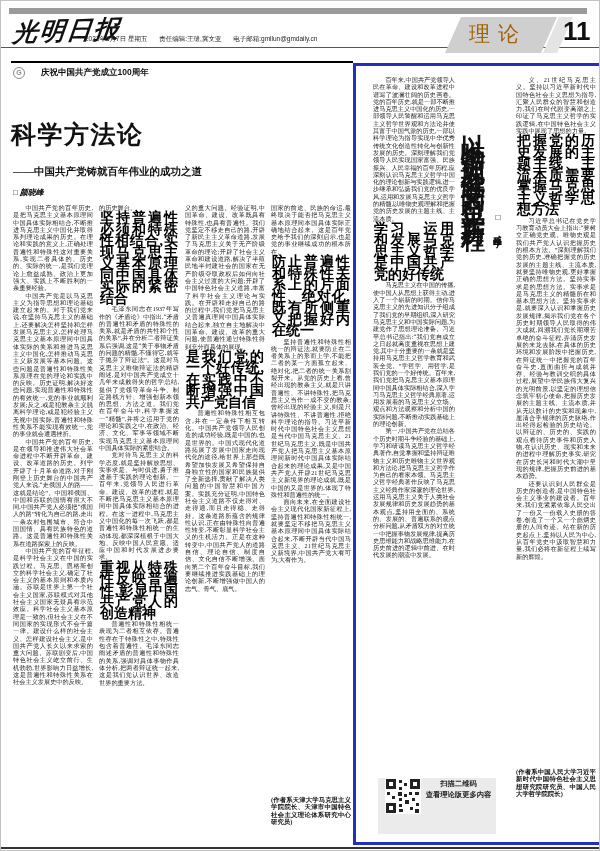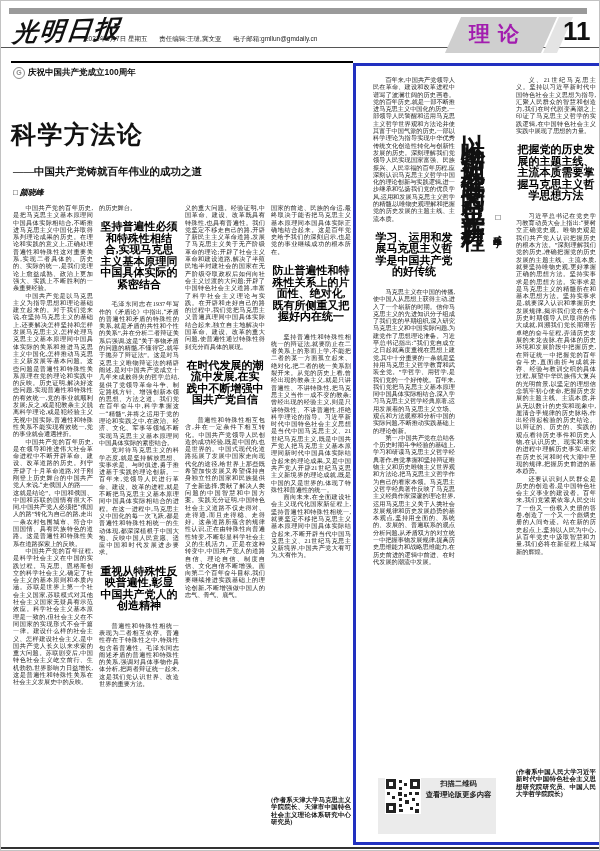--- a/index.html
+++ b/index.html
@@ -11,42 +11,42 @@
   .masthead{position:absolute;left:12px;top:13px;font-size:25px;font-weight:900;font-style:italic;
             transform:skew(-6deg,-2deg);letter-spacing:2px;white-space:nowrap;}
   .dateline{position:absolute;left:84px;top:34px;font-size:6.5px;color:#222;white-space:nowrap;
             font-family:"Liberation Sans",sans-serif;}
   .dateline span{margin-right:10px;}
   .header-rule{position:absolute;left:0;top:46px;width:600px;height:1px;background:#555;}
   .tab-para1{position:absolute;left:452px;top:16px;width:96px;height:36px;background:#cfcfcf;
              transform:skewX(-24deg);}
   .tab-para2{position:absolute;left:550px;top:16px;width:14px;height:36px;background:#e4e4e4;
              transform:skewX(-24deg);}
-  .tab-label{position:absolute;left:468px;top:19px;font-size:21px;font-weight:bold;color:#a21caf;
+  .tab-label{position:absolute;left:468px;top:19px;font-size:21px;font-weight:normal;color:#a16207;
              letter-spacing:8px;white-space:nowrap;}
   .page-num{position:absolute;left:562px;top:15px;font-size:26px;font-weight:bold;
             font-family:"Liberation Sans",sans-serif;}
 
   
   .main-rule{position:absolute;left:10px;top:60px;width:342px;height:2px;background:#000;}
   .kicker{position:absolute;left:12px;top:66px;font-size:8.5px;font-weight:bold;white-space:nowrap;
-          font-family:"Liberation Sans",sans-serif;display:flex;align-items:center;gap:3px;}
+          font-family:"Liberation Sans",sans-serif;display:flex;align-items:center;gap:16px;}
   .g-icon{display:inline-block;width:10px;height:10px;border-radius:50%;border:1.5px solid #8a8a8a;
           color:#8a8a8a;font-size:7px;line-height:10px;text-align:center;font-weight:bold;}
   .m-title{position:absolute;left:10px;width:344px;font-size:25px;font-weight:900;letter-spacing:1.5px;
            font-family:"Liberation Sans","DejaVu Sans",sans-serif;white-space:nowrap;}
   .m-title1{top:80px;} .m-title2{top:117px;}
   .m-subtitle{position:absolute;left:12px;top:164px;font-size:10.5px;font-weight:bold;white-space:nowrap;}
   .m-byline{position:absolute;left:12px;top:186px;font-size:8px;font-weight:bold;font-style:italic;}
 
   .col{position:absolute;top:203px;width:80px;height:641px;overflow:hidden;
        font-size:6.2px;line-height:7.3px;text-align:justify;word-break:break-all;color:#1a1a1a;}
   .col p{margin:0;text-indent:2em;}
   .col p.noindent{text-indent:0;}
-  .subhead{font-weight:bold;font-size:11px;line-height:11.5px;text-align:center;margin:10px 1px;
+  .subhead{font-weight:bold;font-size:14px;line-height:11.5px;margin:1px 1px;
            word-break:break-all;color:#000;}
   .c1{left:12px;} .c2{left:98px;} .c3{left:184px;} .c4{left:270px;height:588px;}
   .m-affil{position:absolute;left:270px;top:795px;width:80px;font-size:6.4px;line-height:7.4px;
            font-weight:bold;text-align:justify;word-break:break-all;}
 
   
   .side-box{position:absolute;left:352px;top:62px;width:243px;height:776px;border:3px solid #2130c0;
             background:#fff;}
   .scol{position:absolute;top:10px;width:82px;overflow:hidden;font-size:6.2px;line-height:7.3px;
         text-align:justify;word-break:break-all;color:#1a1a1a;}
@@ -104,21 +104,21 @@
     <p class="noindent">的历史舞台。</p>
     <div class="subhead">坚持普遍性必须和特殊性相结合,实现马克思主义基本原理同中国具体实际的紧密结合</div>
     <p>毛泽东同志在1937年写作的《矛盾论》中指出,“矛盾的普遍性和矛盾的特殊性的关系,就是矛盾的共性和个性的关系”,并在分析二者辩证关系后强调,这是“关于事物矛盾的问题的精髓,不懂得它,就等于抛弃了辩证法”。这是对马克思主义唯物辩证法的精辟阐述,是对中国共产党成立十几年来成败得失的哲学总结,提供了党领导革命斗争、制定路线方针、增强创新本领的思想、方法之道。我们党在百年奋斗中,科学掌握这一“精髓”,并将之运用于党的理论和实践之中,在政治、经济、文化、军事等领域不断实现马克思主义基本原理同中国具体实际的紧密结合。</p>
     <p>党对待马克思主义的科学态度,就是坚持解放思想、实事求是、与时俱进,勇于推进基于实践的理论创新。一百年来,党领导人民进行革命、建设、改革的进程,就是不断把马克思主义基本原理同中国具体实际相结合的进程。在这一进程中,马克思主义中国化的每一次飞跃,都是普遍性和特殊性相统一的生动体现,都深深植根于中国大地、反映中国人民意愿、适应中国和时代发展进步要求。</p>
     <div class="subhead">重视从特殊性反映普遍性,彰显中国共产党人的创造精神</div>
     <p>普遍性和特殊性相统一表现为二者相互依存。普遍性存在于特殊性之中,特殊性包含着普遍性。毛泽东同志阐述矛盾的普遍性和特殊性的关系,强调对具体事物作具体分析,把两者辩证统一起来,这是我们党认识世界、改造世界的重要方法。</p>
   </div>
 
   <div class="col c3">
     <p class="noindent">义的重大问题。经验证明,中国革命、建设、改革既具有特殊性,也具有普遍性。我们党坚定不移走自己的路,开辟了新民主主义革命道路,发展了马克思主义关于无产阶级革命的理论;开辟了社会主义革命和建设道路,解决了半殖民地半封建社会的国家在无产阶级夺取政权后如何向社会主义过渡的大问题;开辟了中国特色社会主义道路,丰富了科学社会主义理论与实践。在开辟和走好自己的路的过程中,我们党把马克思主义普遍真理同中国具体实际结合起来,独立自主地解决中国革命、建设、改革的重大问题,使普遍性通过特殊性得到充分而具体的展现。</p>
-    <div class="subhead">在时代发展的潮流中发展,在实践中不断增强中国共产党自信</div>
+    <div class="subhead">是我们党的一个好传统,在实践中不断增强中国共产党自信</div>
     <p>普遍性和特殊性相互包含,并在一定条件下相互转化。中国共产党领导人民创造的成功经验,既是中国的,也是世界的。中国式现代化道路拓展了发展中国家走向现代化的途径,给世界上那些既希望加快发展又希望保持自身独立性的国家和民族提供了全新选择,贡献了解决人类问题的中国智慧和中国方案。实践充分证明,中国特色社会主义道路不仅走得对、走得通,而且走得稳、走得好。这条道路所蕴含的规律性认识,正在由特殊性向普遍性转变,不断彰显科学社会主义的生机活力。正是在这种转变中,中国共产党人的道路自信、理论自信、制度自信、文化自信不断增强。面向第二个百年奋斗目标,我们要继续推进实践基础上的理论创新,不断增强做中国人的志气、骨气、底气。</p>
   </div>
 
   <div class="col c4">
     <p class="noindent">国家的前途、民族的命运,最终取决于能否把马克思主义基本原理同本国具体实际正确地结合起来。这是百年党史给予我们的深刻启示,也是党的事业继续成功的根本所在。</p>
     <div class="subhead">防止普遍性和特殊性关系上的片面性、绝对化,既有所侧重又把握好内在统一</div>
     <p>坚持普遍性和特殊性相统一的辩证法,就要防止在二者关系上的形而上学,不能把二者的某一方面孤立起来、绝对化,把二者的统一关系割裂开来。从党的历史上看,曾经出现的教条主义,就是只讲普遍性、不讲特殊性,把马克思主义当作一成不变的教条;曾经出现的经验主义,则是只讲特殊性、不讲普遍性,拒绝科学理论的指导。习近平新时代中国特色社会主义思想是当代中国马克思主义、21世纪马克思主义,既是中国共产党人把马克思主义基本原理同新时代中国具体实际结合起来的理论成果,又是中国共产党人开辟21世纪马克思主义新境界的理论成就,既是中国的又是世界的,体现了特殊性和普遍性的统一。</p>
     <p>面向未来,在全面建设社会主义现代化国家新征程上,坚持普遍性和特殊性相统一,就要坚定不移把马克思主义基本原理同中国具体实际结合起来,不断开辟当代中国马克思主义、21世纪马克思主义新境界,中国共产党大有可为,大有作为。</p>
   </div>
   <div class="m-affil">(作者系天津大学马克思主义学院院长、天津市中国特色社会主义理论体系研究中心研究员)</div>

